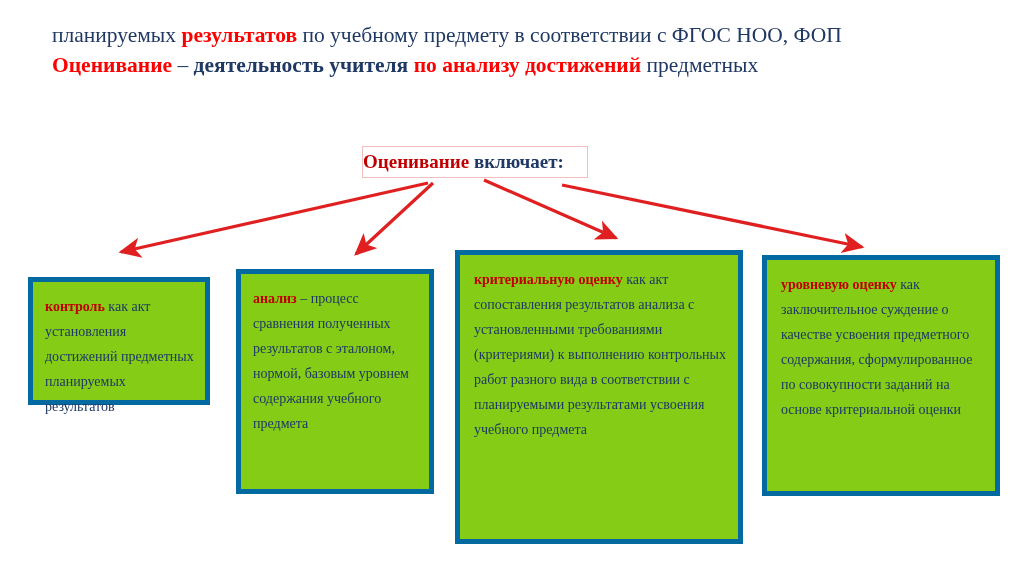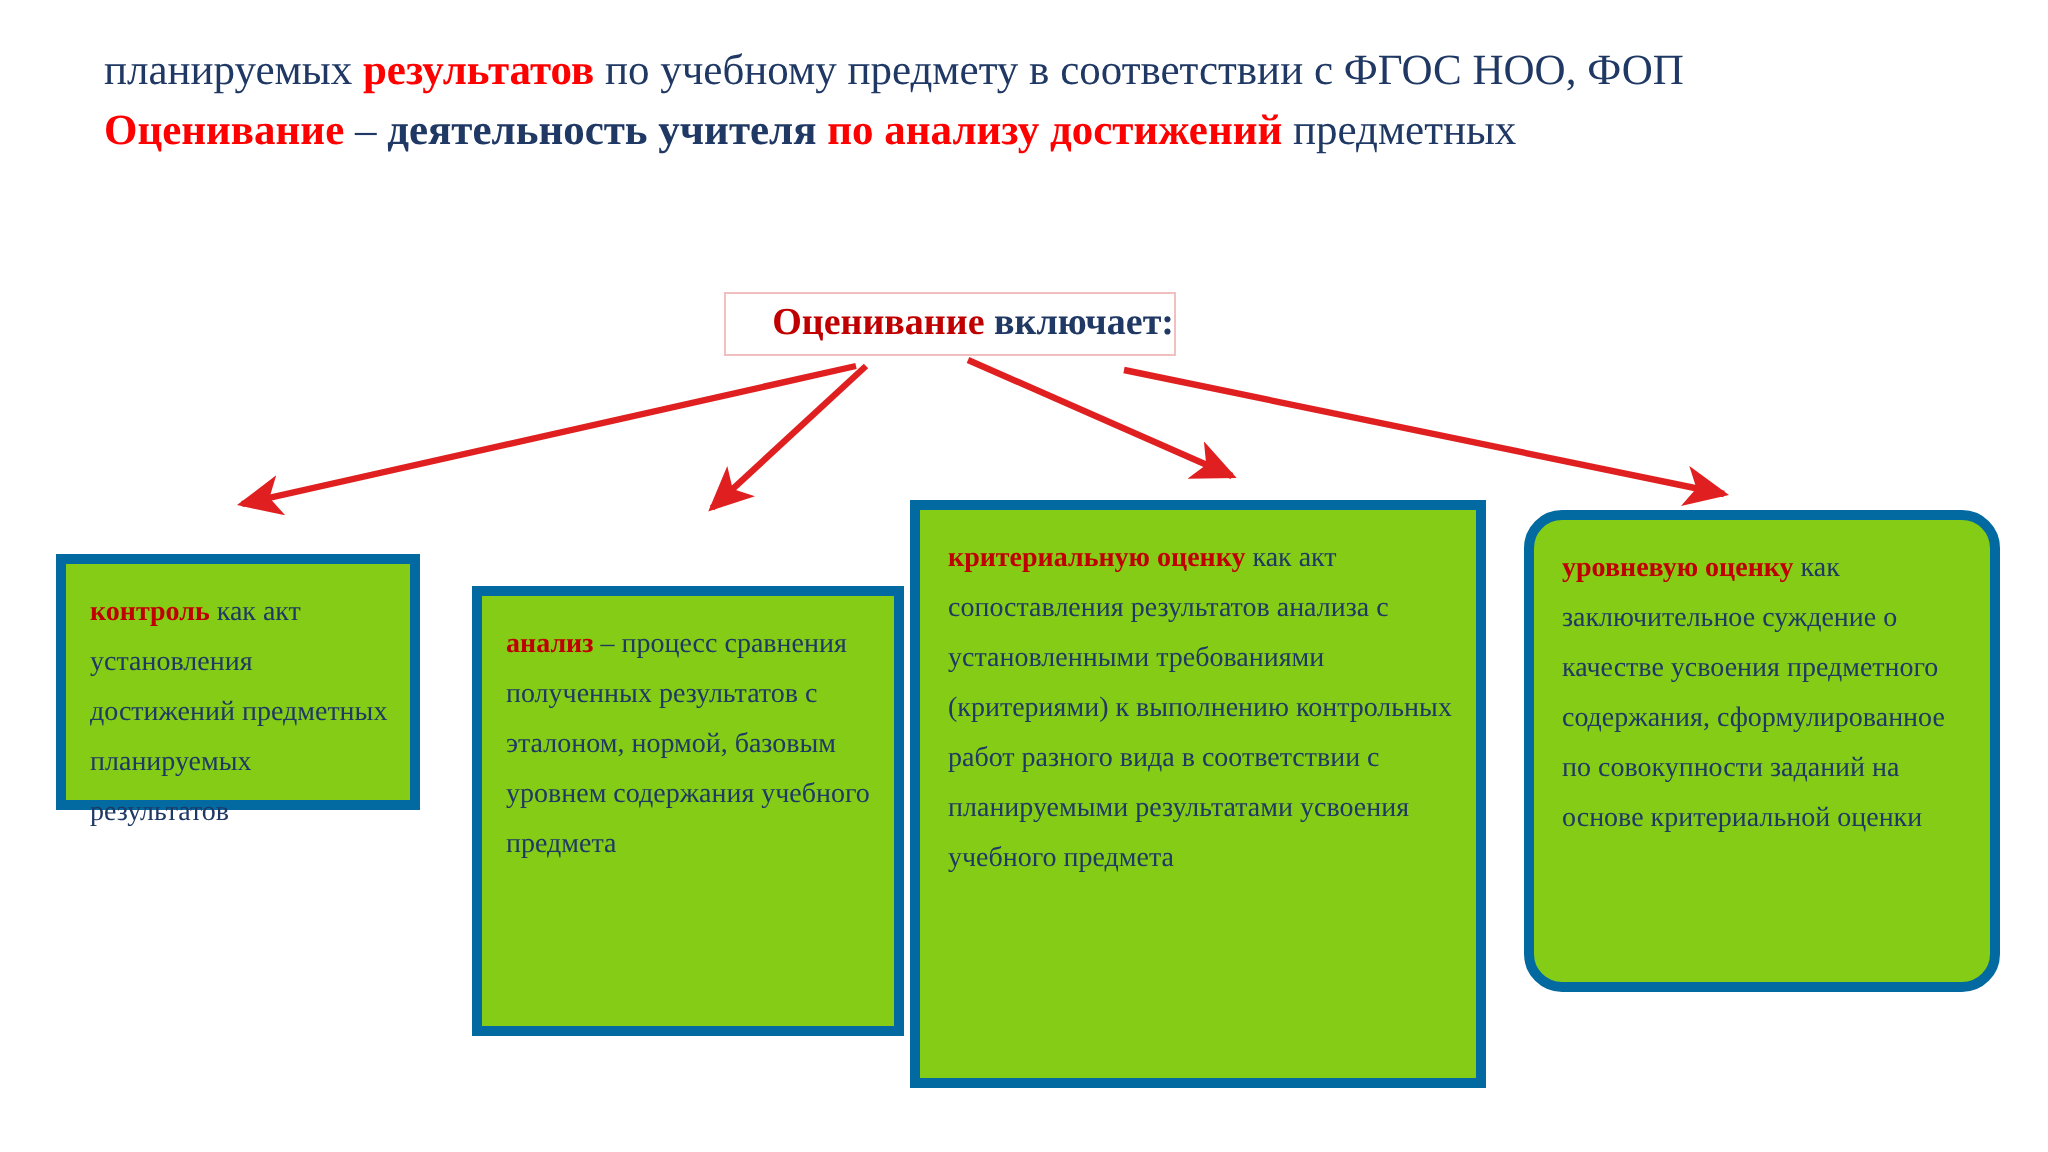--- a/index.html
+++ b/index.html
@@ -46,21 +46,21 @@
   #central-box {
     position: absolute;
     left: 362px;
     top: 146px;
     width: 226px;
     height: 32px;
     border: 1px solid #F2BFBF;
     background: #FFFFFF;
     display: flex;
     align-items: center;
-    justify-content: flex-end;
+    justify-content: flex-start;
     box-sizing: border-box;
   }
   #central-box .txt {
     font-size: 19px;
     white-space: nowrap;
   }
   #central-box .red-b { color: #C00000; font-weight: bold; }
   #central-box .blue-b { color: #1F3864; font-weight: bold; }
 
   
@@ -85,23 +85,23 @@
   }
   .concept-box .inner {
     padding: 12px 10px 10px 12px;
   }
   .concept-box .kw {
     color: #C00000;
     font-weight: bold;
   }
 
   #box-control  { left: 28px;  top: 277px; width: 182px; height: 128px; }
-  #box-analysis { left: 236px; top: 269px; width: 216px; height: 225px; margin-top: 24px; }
+  #box-analysis { left: 236px; top: 269px; width: 198px; height: 225px; }
   #box-criteria { left: 455px; top: 250px; width: 288px; height: 294px; }
-  #box-level    { left: 762px; top: 255px; width: 238px; height: 241px; border-radius: 19px; }
+  #box-level    { left: 762px; top: 255px; width: 238px; height: 241px; }
 
   #box-criteria .inner { padding: 12px 10px 10px 14px; }
   #box-level .inner    { padding: 12px 10px 10px 14px; }
 </style>
 </head>
 <body>
 
 <div id="title-block">
   <div>
     <span class="blue">планируемых </span><span class="red-b">результатов</span><span class="blue"> по учебному предмету в соответствии с ФГОС НОО, ФОП</span>

